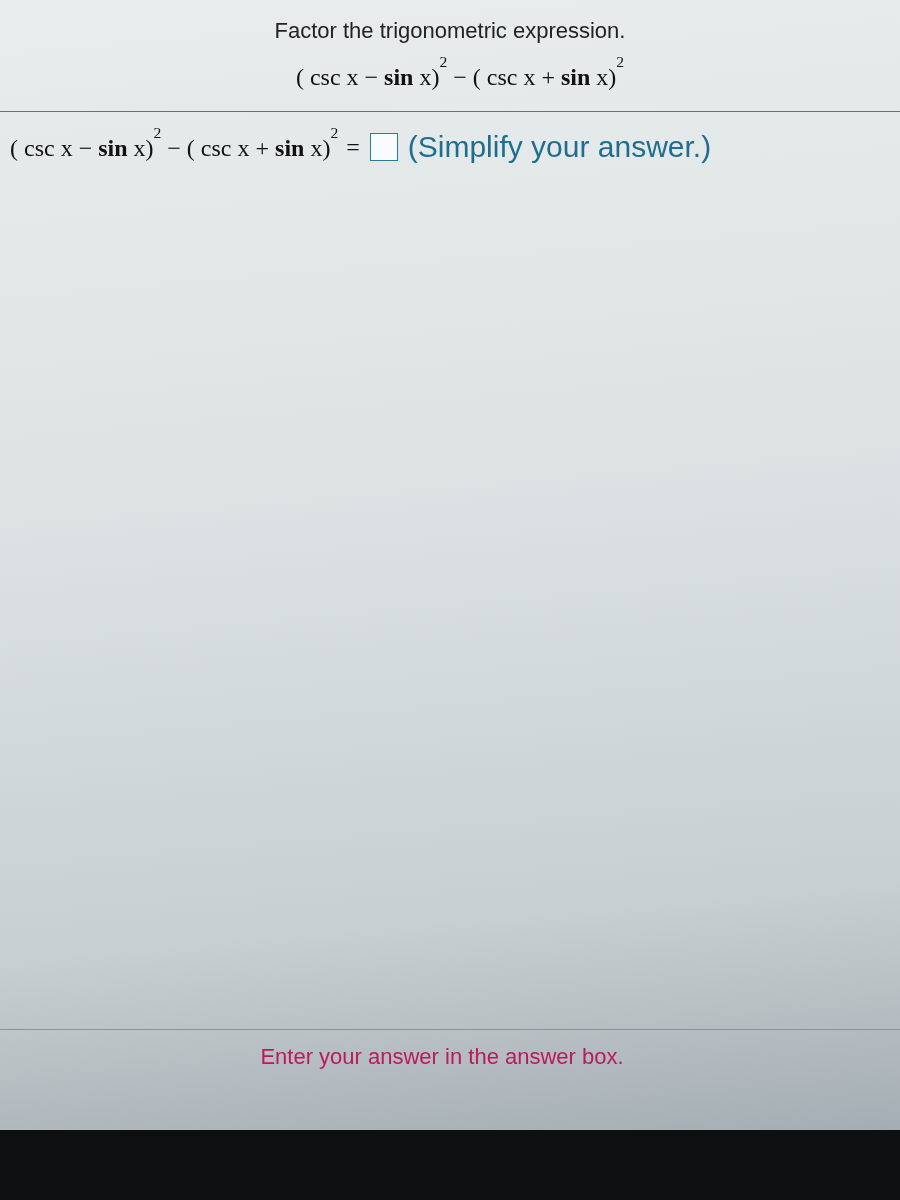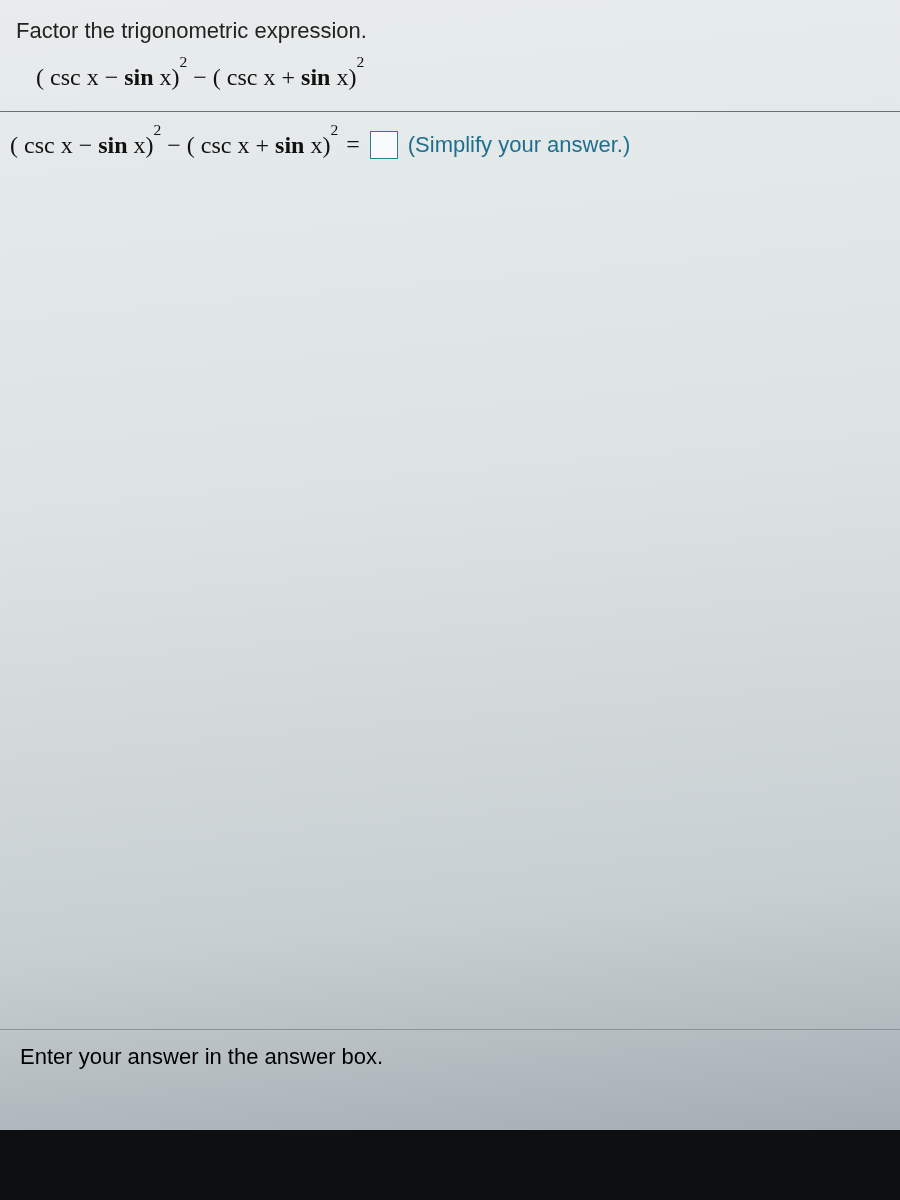--- a/index.html
+++ b/index.html
@@ -1,15 +1,15 @@
 <!DOCTYPE html>
 <html><head>
 <meta charset="utf-8">
 <style>
-  * { box-sizing: border-box; margin: 0; padding: 0; }
+  * { box-sizing: border-box; margin: 0; padding: 0; text-align: center; }
   html, body { width: 900px; height: 1200px; }
   body {
     font-family: Arial, Helvetica, sans-serif;
     background: linear-gradient(175deg, #e8ecec 0%, #dde3e3 40%, #c8cfd2 75%, #9aa4aa 100%);
     position: relative;
     overflow: hidden;
   }
   .page {
     width: 900px;
     height: 1200px;
@@ -40,34 +40,34 @@
     display: inline-block;
     width: 28px;
     height: 28px;
     border: 1.5px solid #2a7a9a;
     background: #f7fbfc;
     vertical-align: middle;
     margin: 0 6px 0 2px;
   }
   .hint {
     color: #1f6e8f;
-    font-size: 22px;
+    font-size: 30px;
     margin-left: 4px;
     white-space: nowrap;
   }
   .math { font-family: Liberation Serif, serif; }
   sup { font-size: 0.65em; position: relative; top: -0.55em; }
   .bottom-bar {
     position: absolute;
     left: 0;
     right: 0;
     bottom: 90px;
     border-top: 1px solid #8b9298;
     padding: 14px 36px 40px 20px;
-    color: #000000;
+    color: #be185d;
     font-size: 22px;
     background: transparent;
   }
   .bezel {
     position: absolute;
     left: 0; right: 0; bottom: 0;
     height: 70px;
     background: #0d0f10;
   }
 </style>

